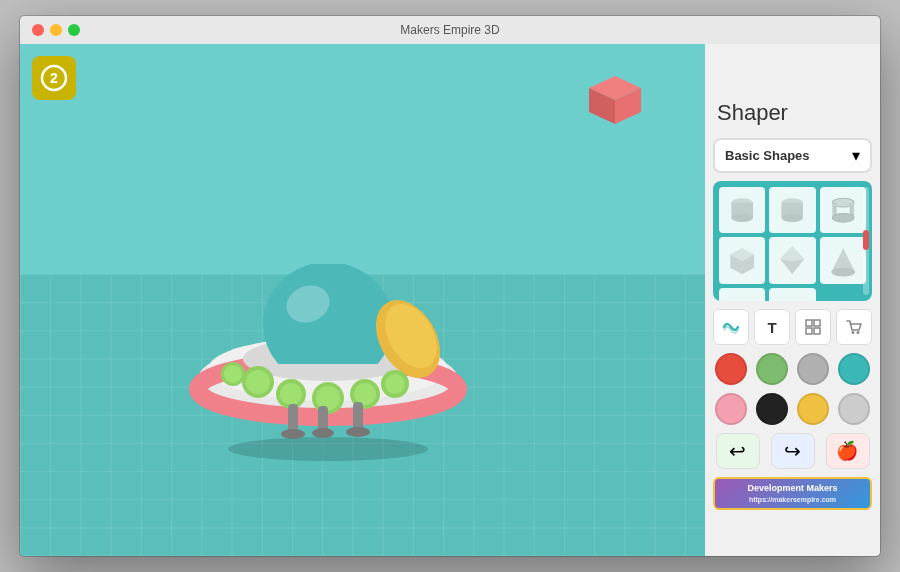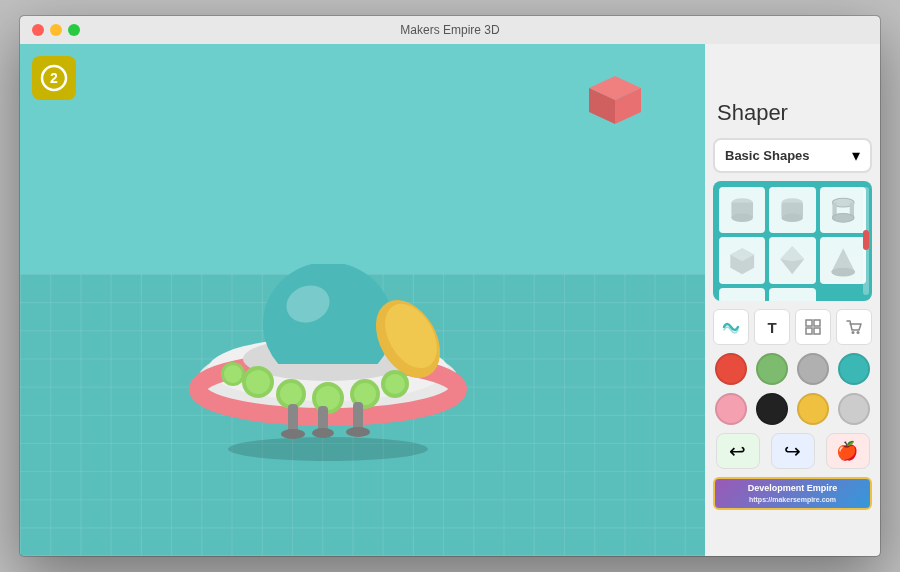--- a/index.html
+++ b/index.html
@@ -455,19 +455,19 @@
         <div class="color-swatch" style="background:#cccccc;"></div>
       </div>
 
       <div class="action-row">
         <div class="action-btn green-bg" style="font-size:20px;">↩</div>
         <div class="action-btn" style="font-size:20px;background:#e8f0ff;">↪</div>
         <div class="action-btn red-bg" style="font-size:18px;">🍎</div>
       </div>
 
       <div class="dev-build-badge">
-        <div>Development Empire</div>
+        <div>Development Makers</div>
         <div style="font-size:7px;opacity:0.85;">https://makersempire.com</div>
       </div>
 
     </div>
   </div>
 </div>
 
 </body></html>

